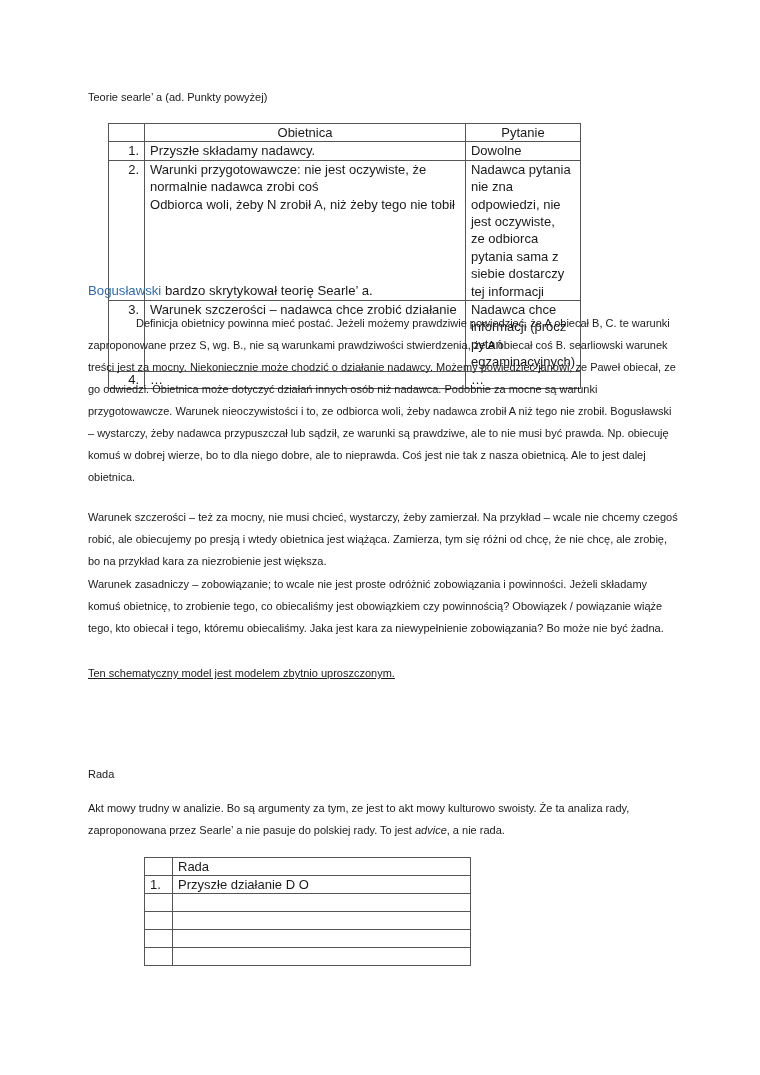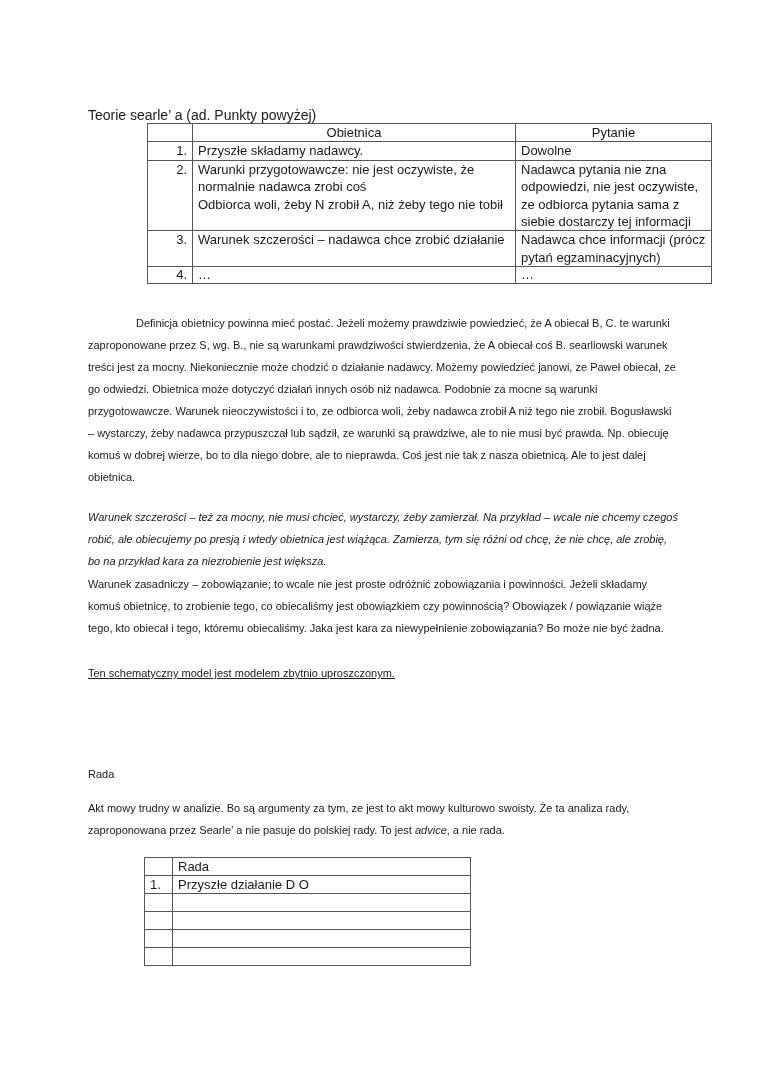--- a/index.html
+++ b/index.html
@@ -3,25 +3,25 @@
 <meta charset="utf-8">
 <style>
   html, body { margin: 0; padding: 0; background: #ffffff; }
   body {
     width: 760px; height: 1075px; position: relative; overflow: hidden;
     font-family: "Liberation Sans", "DejaVu Sans", sans-serif;
     color: #1a1a1a;
   }
   .page { position: absolute; left: 0; top: 0; width: 760px; height: 1075px; }
   .abs { position: absolute; }
-  .title { left: 88px; top: 106px; font-size: 14px; line-height: 18px; white-space: nowrap; }
+  .title { left: 88px; top: 88px; font-size: 11px; line-height: 18px; white-space: nowrap; }
 
   table.t1 {
-    position: absolute; left: 108px; top: 123px; width: 565px;
-    border-collapse: collapse; font-size: 13px; line-height: 17.4px; margin-left: 39px;
+    position: absolute; left: 108px; top: 123px; width: 473px;
+    border-collapse: collapse; font-size: 13px; line-height: 17.4px;
   }
   table.t1 td { border: 1px solid #555; padding: 0 5px; vertical-align: top; }
   table.t1 td.num { text-align: right; width: 34px; }
   table.t1 td.c1 { width: 312px; }
   table.t1 td.center { text-align: center; }
   table.t1 td.ell { line-height: 16px; }
 
   .bog { left: 88px; top: 282px; font-size: 13.2px; line-height: 18px; white-space: nowrap; }
   .blue { color: #2e6bb0; }
 
@@ -81,26 +81,29 @@
       </td>
     </tr>
     <tr>
       <td class="num ell">4.</td>
       <td class="c1 ell">…</td>
       <td class="ell">…</td>
     </tr>
   </tbody>
     </table>
 
+  <div class="abs bog">
+    <span class="blue">Bogusławski</span><span> bardzo skrytykował teorię Searle’ a.</span>
+  </div>
 
   <div class="body-text" style="top:312px;">
     <p class="indent">Definicja obietnicy powinna mieć postać. Jeżeli możemy prawdziwie powiedzieć, że A obiecał B, C. te warunki zaproponowane przez S, wg. B., nie są warunkami prawdziwości stwierdzenia, że A obiecał coś B. searliowski warunek treści jest za mocny. Niekoniecznie może chodzić o działanie nadawcy. Możemy powiedzieć janowi, ze Paweł obiecał, ze go odwiedzi. Obietnica może dotyczyć działań innych osób niż nadawca. Podobnie za mocne są warunki przygotowawcze. Warunek nieoczywistości i to, ze odbiorca woli, żeby nadawca zrobił A niż tego nie zrobił. Bogusławski – wystarczy, żeby nadawca przypuszczał lub sądził, ze warunki są prawdziwe, ale to nie musi być prawda. Np. obiecuję komuś w dobrej wierze, bo to dla niego dobre, ale to nieprawda. Coś jest nie tak z nasza obietnicą. Ale to jest dalej obietnica.</p>
   </div>
 
-  <div class="body-text" style="top:506px;font-style:italic;">
+  <div class="body-text" style="top:506px;">
     <p>Warunek szczerości – też za mocny, nie musi chcieć, wystarczy, żeby zamierzał. Na przykład – wcale nie chcemy czegoś robić, ale obiecujemy po presją i wtedy obietnica jest wiążąca. Zamierza, tym się różni od chcę, że nie chcę, ale zrobię, bo na przykład kara za niezrobienie jest większa.</p>
   </div>
 
   <div class="body-text" style="top:573px;">
     <p>Warunek zasadniczy – zobowiązanie; to wcale nie jest proste odróżnić zobowiązania i powinności. Jeżeli składamy komuś obietnicę, to zrobienie tego, co obiecaliśmy jest obowiązkiem czy powinnością? Obowiązek / powiązanie wiąże tego, kto obiecał i tego, któremu obiecaliśmy. Jaka jest kara za niewypełnienie zobowiązania? Bo może nie być żadna.</p>
   </div>
 
   <div class="body-text" style="top:662px;text-decoration:underline;">
     <p>Ten schematyczny model jest modelem zbytnio uproszczonym.</p>
   </div>

